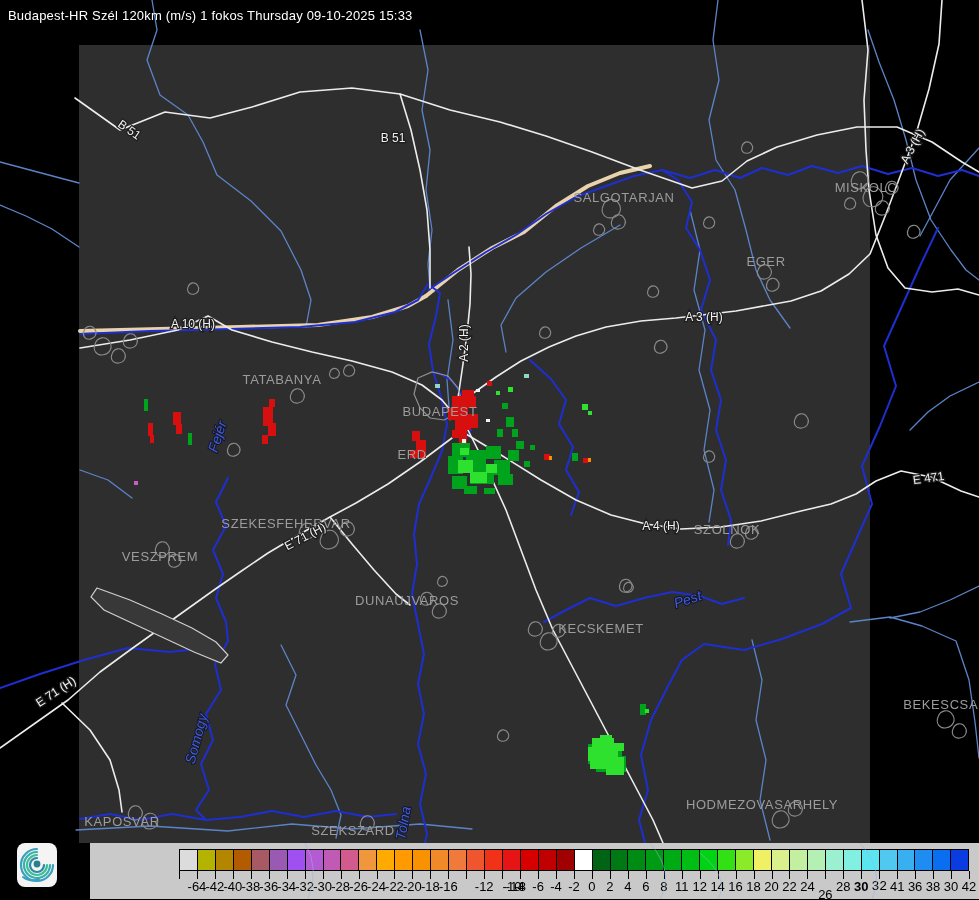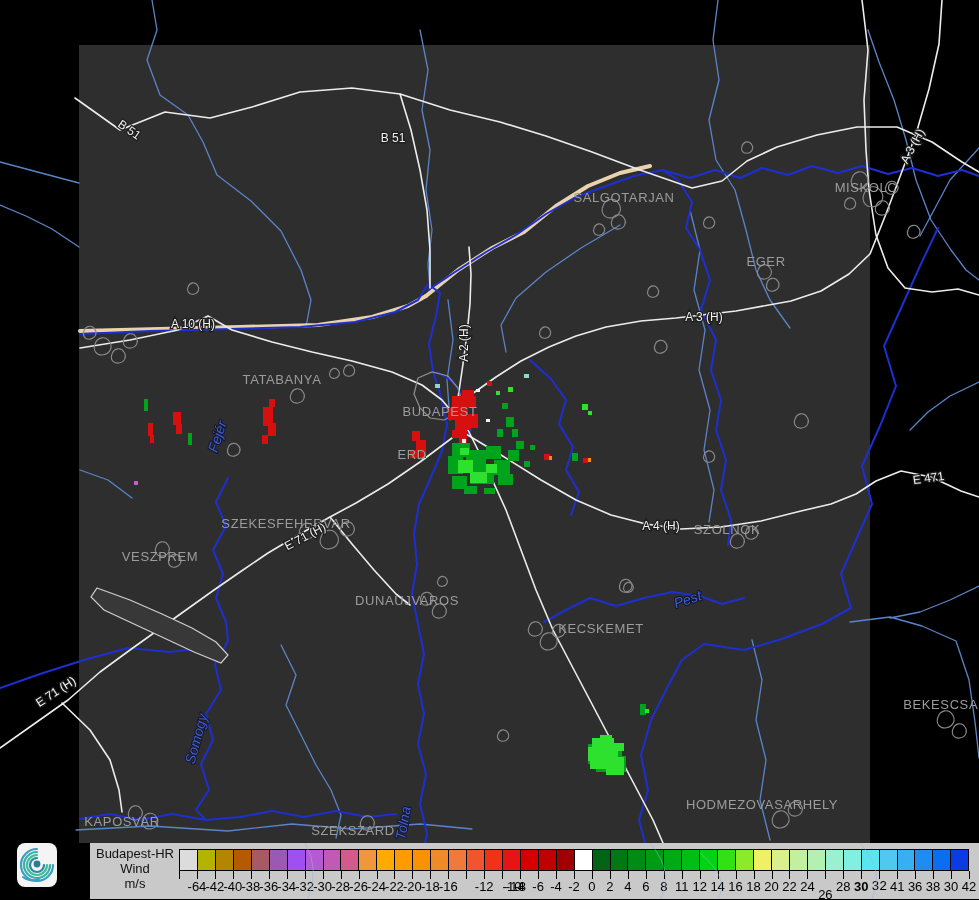--- a/index.html
+++ b/index.html
@@ -254,39 +254,35 @@
         <text class="road-label" transform="translate(307,540) rotate(-28)">E 71 (H)</text>
       </g>
     <g id="g-county-labels">
         <text class="county-label" transform="translate(689,604) rotate(-18)">Pest</text>
         <text class="county-label" transform="translate(222,438) rotate(-72)">Fejér</text>
         <text class="county-label" transform="translate(201,740) rotate(-75)">Somogy</text>
         <text class="county-label" transform="translate(408,824) rotate(-80)">Tolna</text>
       </g>
   </svg>
 
+  <div id="title-bar">Budapest-HR Szél 120km (m/s) 1 fokos Thursday 09-10-2025 15:33</div>
 
   <div id="legend">
     <svg id="legend-logo" viewBox="0 0 40 45">
       <rect x="0" y="0" width="40" height="44" rx="8" fill="#f4f4f4"></rect>
       <g fill="none" stroke-linecap="round">
         <path d="M20,6 A16,16 0 1,0 36,22" stroke="#3a9fc0" stroke-width="2.2"></path>
         <path d="M20,9 A13,13 0 1,0 33,22" stroke="#38b0a8" stroke-width="2.2"></path>
         <path d="M20,12 A10,10 0 1,0 30,22" stroke="#3fbf96" stroke-width="2.2"></path>
         <path d="M20,15 A7,7 0 1,0 27,22" stroke="#2e86ab" stroke-width="2.2"></path>
         <path d="M6,34 Q14,40 22,36" stroke="#3a9fc0" stroke-width="2"></path>
       </g>
       <circle cx="20" cy="21" r="3.4" fill="#2a7f8f"></circle>
     </svg>
     <div id="legend-panel">
-      <div id="legend-source">
-        <div>Budapest-HR</div>
-        <div>Wind</div>
-        <div>m/s</div>
-      </div>
       <div id="legend-scale">
         <div id="legend-boxes">
             <div class="lg-box" style="background: rgb(220, 220, 220);"></div>
             <div class="lg-box" style="background: rgb(180, 180, 0);"></div>
             <div class="lg-box" style="background: rgb(180, 134, 0);"></div>
             <div class="lg-box" style="background: rgb(180, 90, 0);"></div>
             <div class="lg-box" style="background: rgb(168, 90, 100);"></div>
             <div class="lg-box" style="background: rgb(154, 90, 180);"></div>
             <div class="lg-box" style="background: rgb(160, 80, 240);"></div>
             <div class="lg-box" style="background: rgb(180, 90, 210);"></div>

